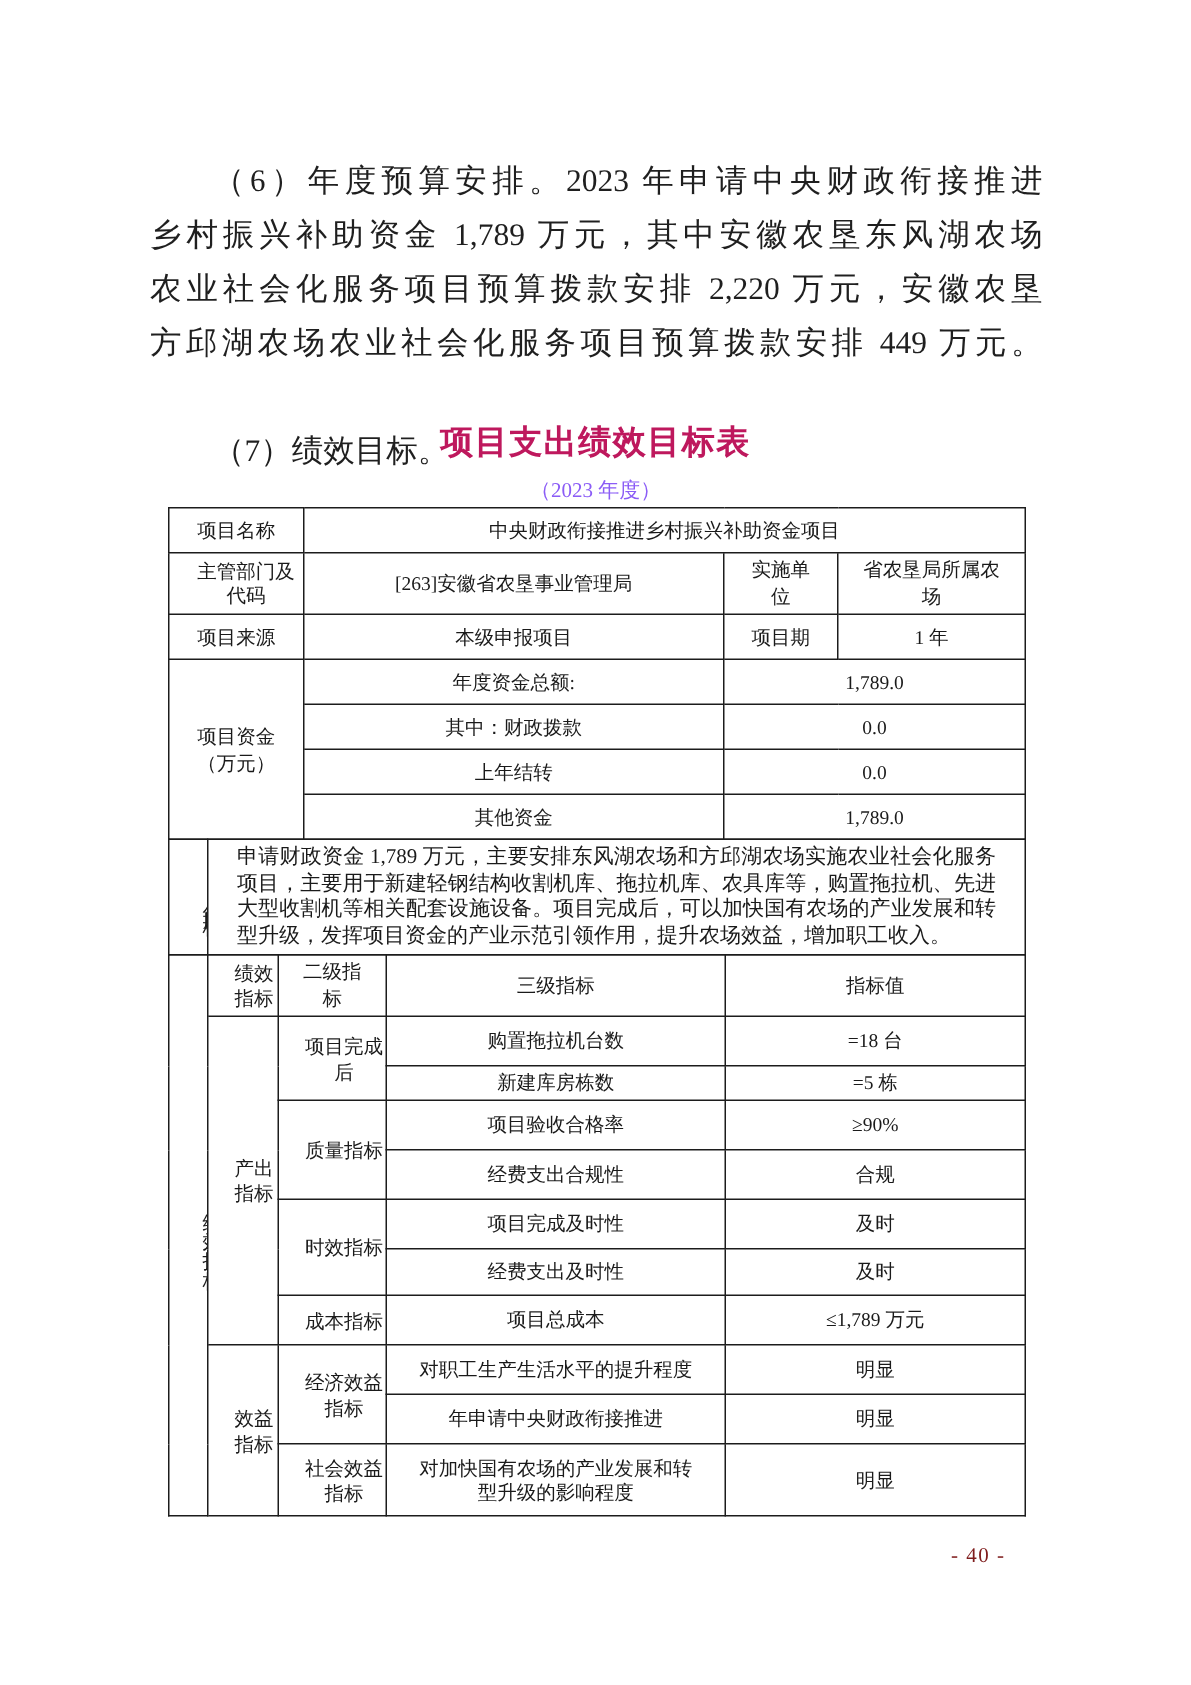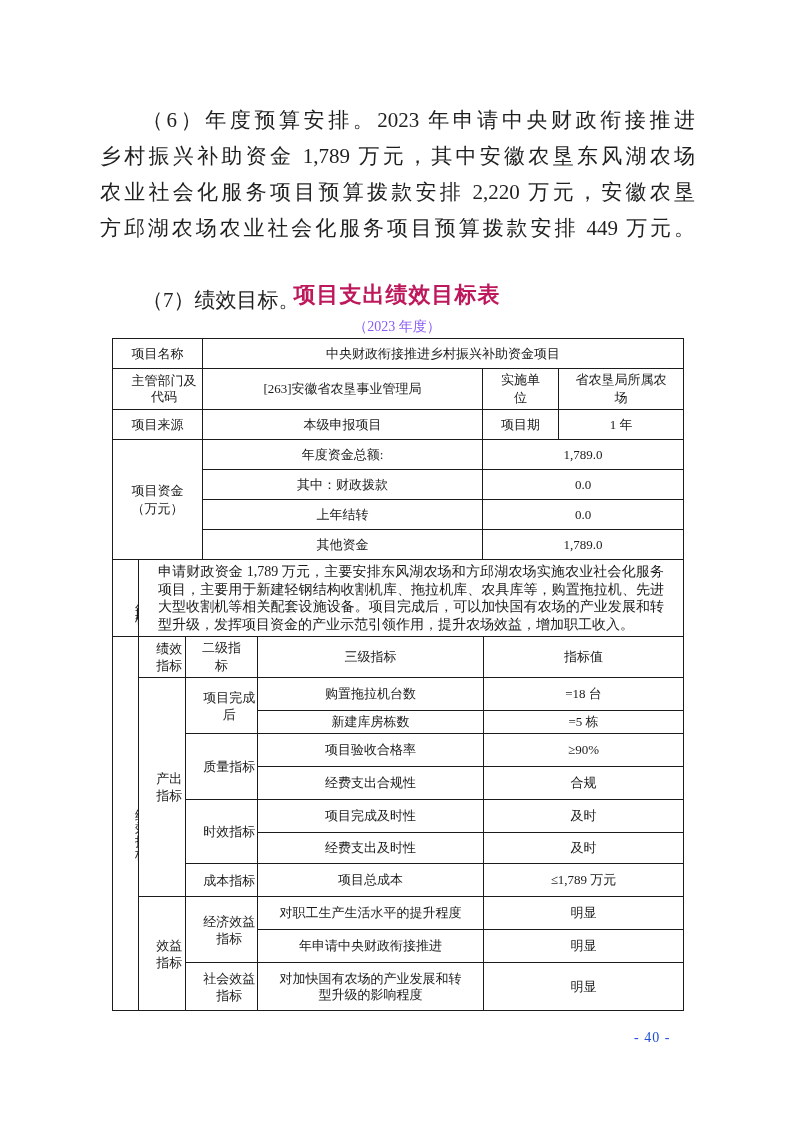--- a/index.html
+++ b/index.html
@@ -97,21 +97,21 @@
   .pad14 { padding-left: 14px; }
   .pad30 { padding-left: 30px; }
   .pad72 { padding-left: 72px; }
 
   
   .page-num {
     position: absolute;
     left: 634px;
     top: 1030px;
     font-size: 14px;
-    color: #1d4ed8;
+    color: #7f1d1d;
     letter-spacing: 1px;
   }
 </style>
 </head>
 <body>
 
 <div class="page">
 
   <div class="para">
     <div class="p-line indent">（6）年度预算安排。2023 年申请中央财政衔接推进</div>

